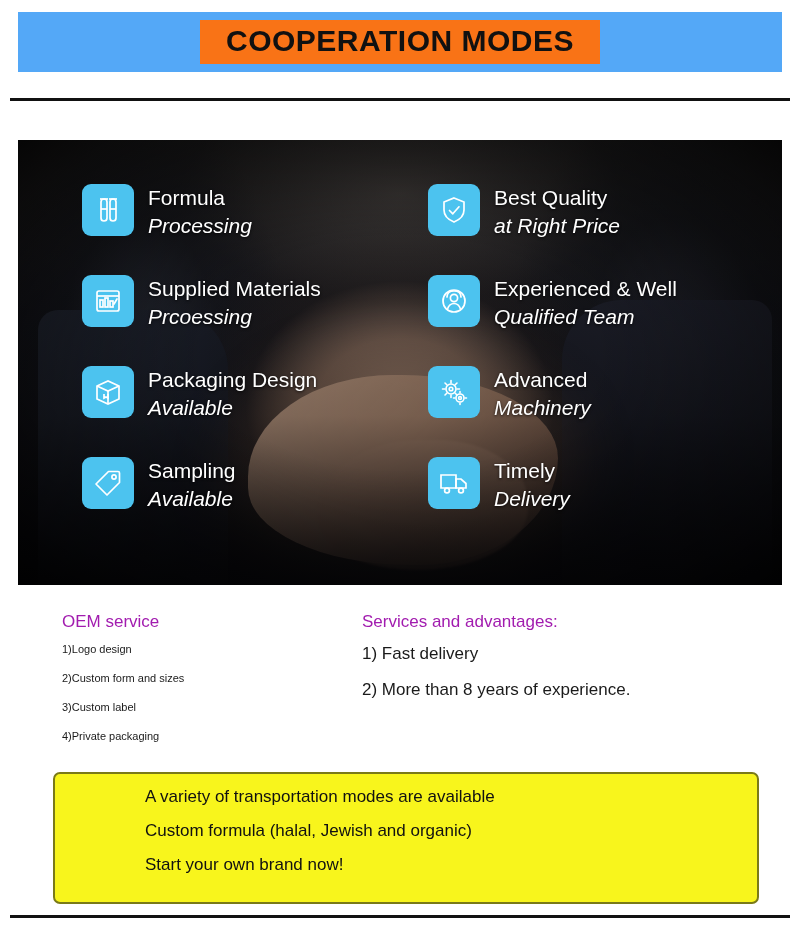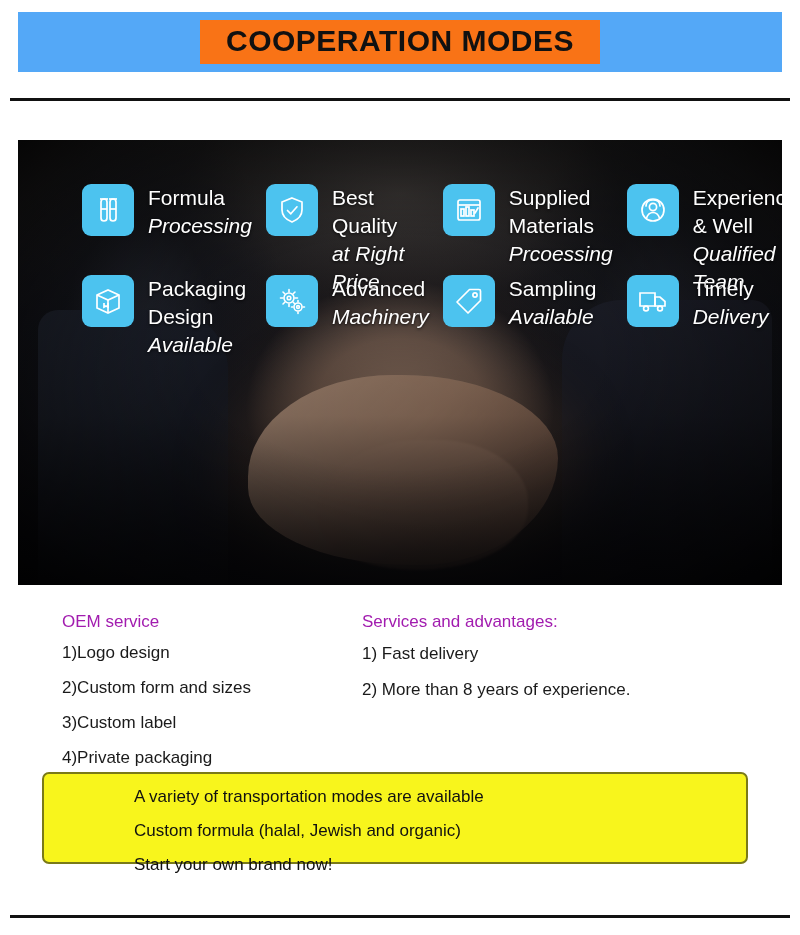--- a/index.html
+++ b/index.html
@@ -118,21 +118,21 @@
     inset: 0;
     background: radial-gradient(ellipse 560px 330px at 50% 48%, rgba(0,0,0,0) 35%, rgba(0,0,0,0.55) 82%, rgba(0,0,0,0.9) 100%);
   }
 
   
   .features {
     position: absolute;
     left: 0; top: 0;
     width: 100%; height: 100%;
     display: grid;
-    grid-template-columns: 1fr 1fr 1fr 1fr;
+    grid-template-columns: 1fr 1fr;
     grid-auto-rows: 91px;
     padding: 42px 22px 0 64px;
     column-gap: 14px;
   }
   .feature {
     display: flex;
     align-items: flex-start;
     gap: 14px;
   }
   .feat-icon {
@@ -173,39 +173,39 @@
     color: #a21caf;
     line-height: 1;
   }
   .col ul {
     list-style: none;
     margin: 0; padding: 0;
   }
   .col-left h3 { padding-bottom: 14px; }
   .col-right h3 { padding-bottom: 15px; }
   .col-left li {
-    font-size: 17px;
+    font-size: 11px;
     color: #1a1a1a;
     line-height: 1;
     padding-bottom: 18px;
     white-space: nowrap;
   }
   .col-right li {
     font-size: 17px;
     color: #1a1a1a;
     line-height: 1;
     padding-bottom: 19px;
     white-space: nowrap;
   }
 
   
   .callout {
     position: absolute;
-    left: 42px; top: 772px;
-    width: 706px; height: 92px;
+    left: 53px; top: 772px;
+    width: 706px; height: 132px;
     background: #f8f51c;
     border: 2px solid #7a7a18;
     border-radius: 7px;
     padding: 14px 0 0 90px;
   }
   .callout p {
     margin: 0;
     font-size: 17px;
     color: #111111;
     line-height: 1;

